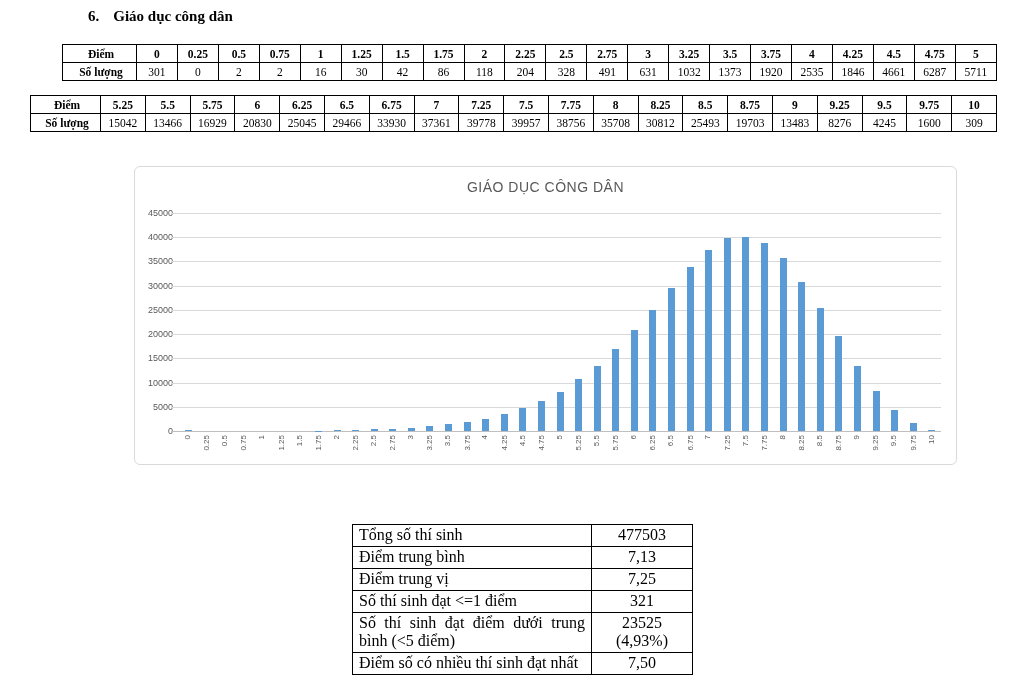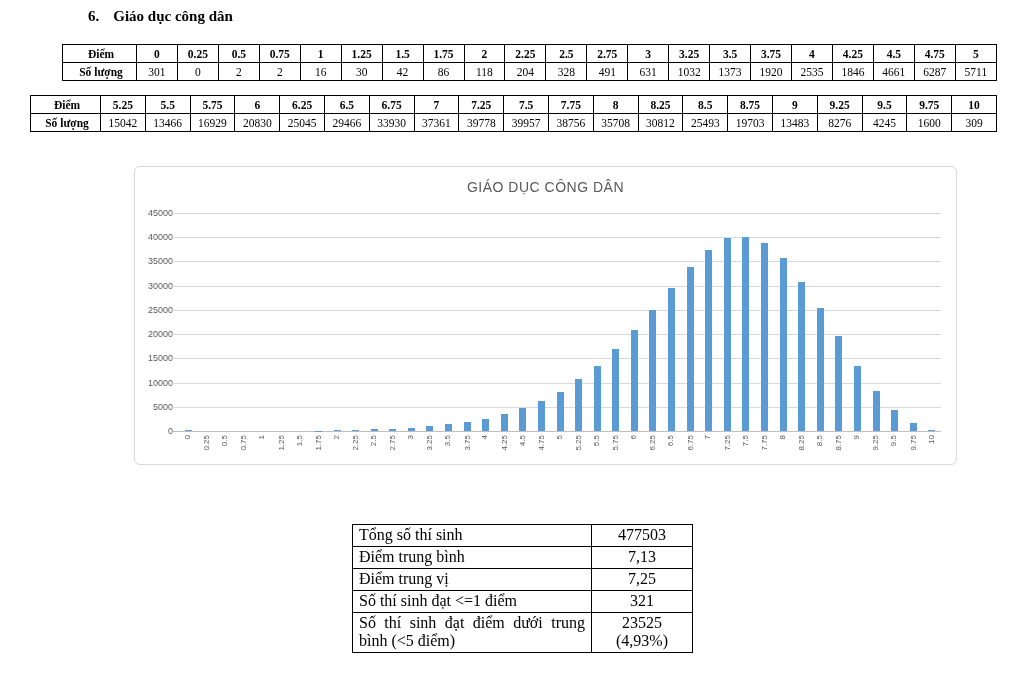--- a/index.html
+++ b/index.html
@@ -291,15 +291,21 @@
             <div>321</div>
           </td>
         </tr>
         <tr>
           <td class="slabel">Số thí sinh đạt điểm dưới trung bình (&lt;5 điểm)</td>
           <td class="sval">
             <div>23525</div>
             <div>(4,93%)</div>
           </td>
         </tr>
+        <tr>
+          <td class="slabel">Điểm số có nhiều thí sinh đạt nhất</td>
+          <td class="sval">
+            <div>7,50</div>
+          </td>
+        </tr>
       </tbody>
     </table>
   </div>
 
 </body></html>

